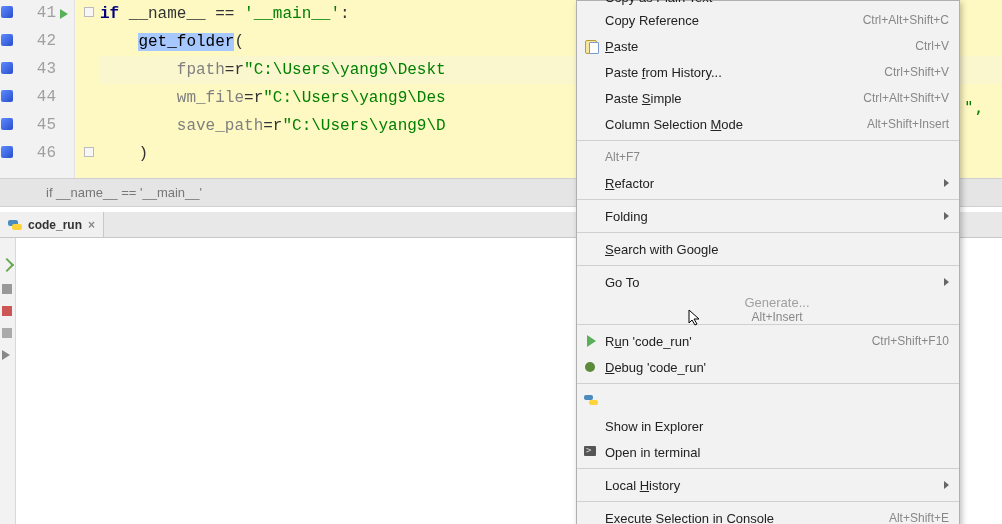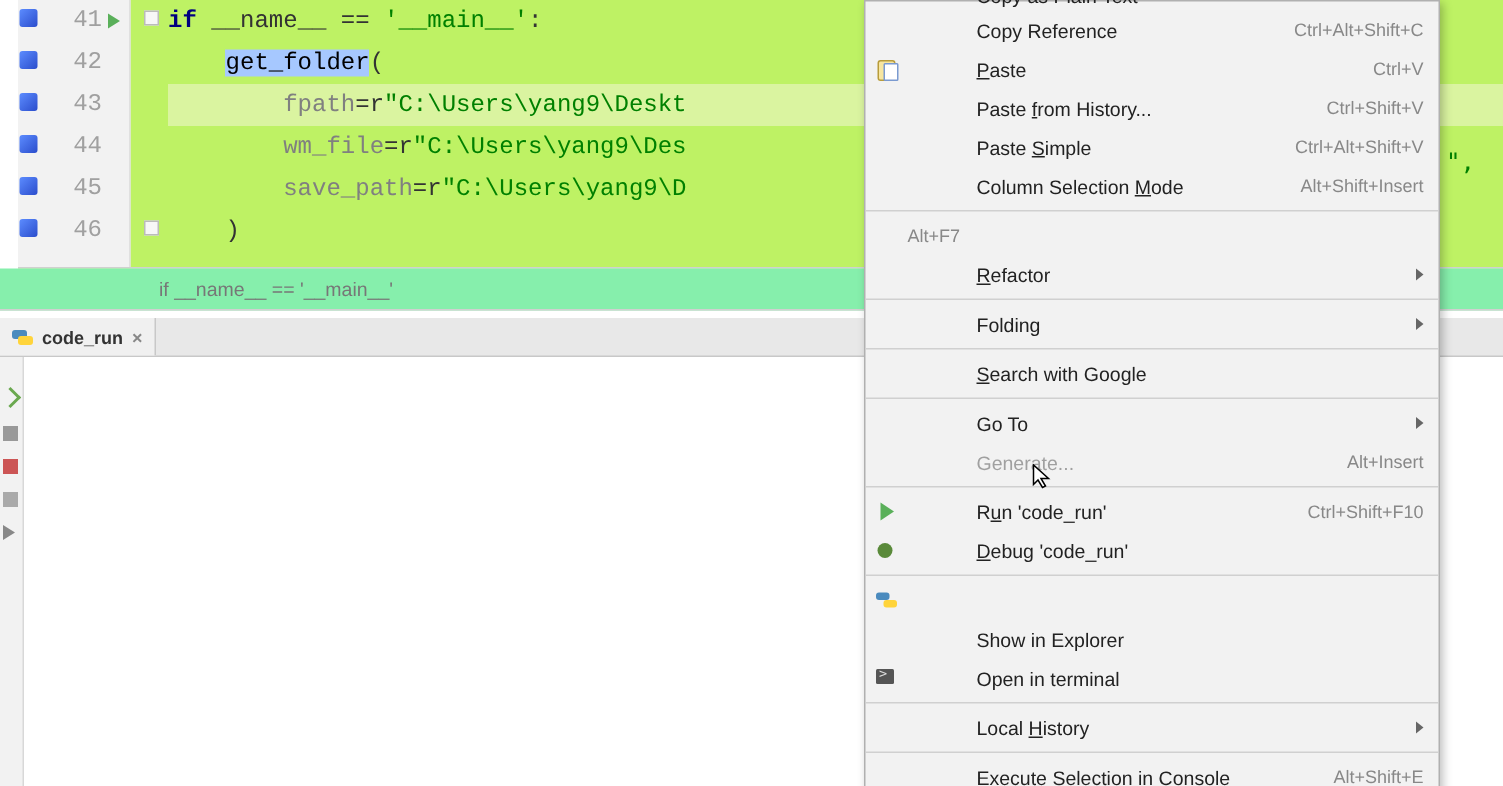--- a/index.html
+++ b/index.html
@@ -7,23 +7,23 @@
   font-family: "Segoe UI", Arial, sans-serif;
   font-size: 13px;
   background: #fff;
   width: 1002px;
   height: 524px;
   overflow: hidden;
   position: relative;
 }
 .editor-area {
   position: absolute;
-  top: 0; left: 12px; right: 0;
+  top: 0; left: 0; right: 0;
   height: 179px;
-  background: #bef264;
+  background: #fef9c3;
   border-bottom: 1px solid #d0d0d0;
   padding-left: 27px;
 }
 .gutter {
   position: absolute;
   left: 0; top: 0; bottom: 0;
   width: 75px;
   background: #f2f2f2;
   border-right: 1px solid #e0e0e0;
 }
@@ -73,23 +73,23 @@
 .cl.hl { background: #f5f5dc80; }
 .kw { color: #000080; font-weight: bold; }
 .str { color: #008000; font-family: Liberation Mono, monospace; }
 .nm { color: #333; }
 .param { color: #808080; }
 .sel { background: #a6c8ff; color: #000; }
 .breadcrumb {
   position: absolute;
   top: 179px; left: 0; right: 0;
   height: 28px;
-  background: #86efac;
+  background: #e5e5e5;
   border-bottom: 1px solid #d0d0d0;
-  padding-left: 106px;
+  padding-left: 46px;
   color: #777;
   font-size: 13px;
   display: flex;
   align-items: center;
 }
 .tab-bar {
   position: absolute;
   top: 212px; left: 0; right: 0;
   height: 26px;
   background: #e8e8e8;
@@ -153,22 +153,22 @@
   z-index: 10;
 }
 .menu-item {
   display: flex;
   align-items: center;
   height: 26px;
   padding: 0 10px 0 28px;
   position: relative;
   cursor: default;
 }
-.menu-item.disabled { color: #a0a0a0; }
-.menu-item .label { flex: 1; margin-left: 46px; }
+.menu-item.disabled { color: #a0a0a0; flex-direction: column; }
+.menu-item .label { flex: 1; }
 .menu-item .shortcut { color: #888; font-size: 12px; }
 .menu-item .sub-arrow {
   position: absolute; right: 10px;
   width: 0; height: 0;
   border-left: 5px solid #666;
   border-top: 4px solid transparent;
   border-bottom: 4px solid transparent;
 }
 .menu-sep { height: 1px; background: #d0d0d0; margin: 3px 0; }
 .menu-icon {

